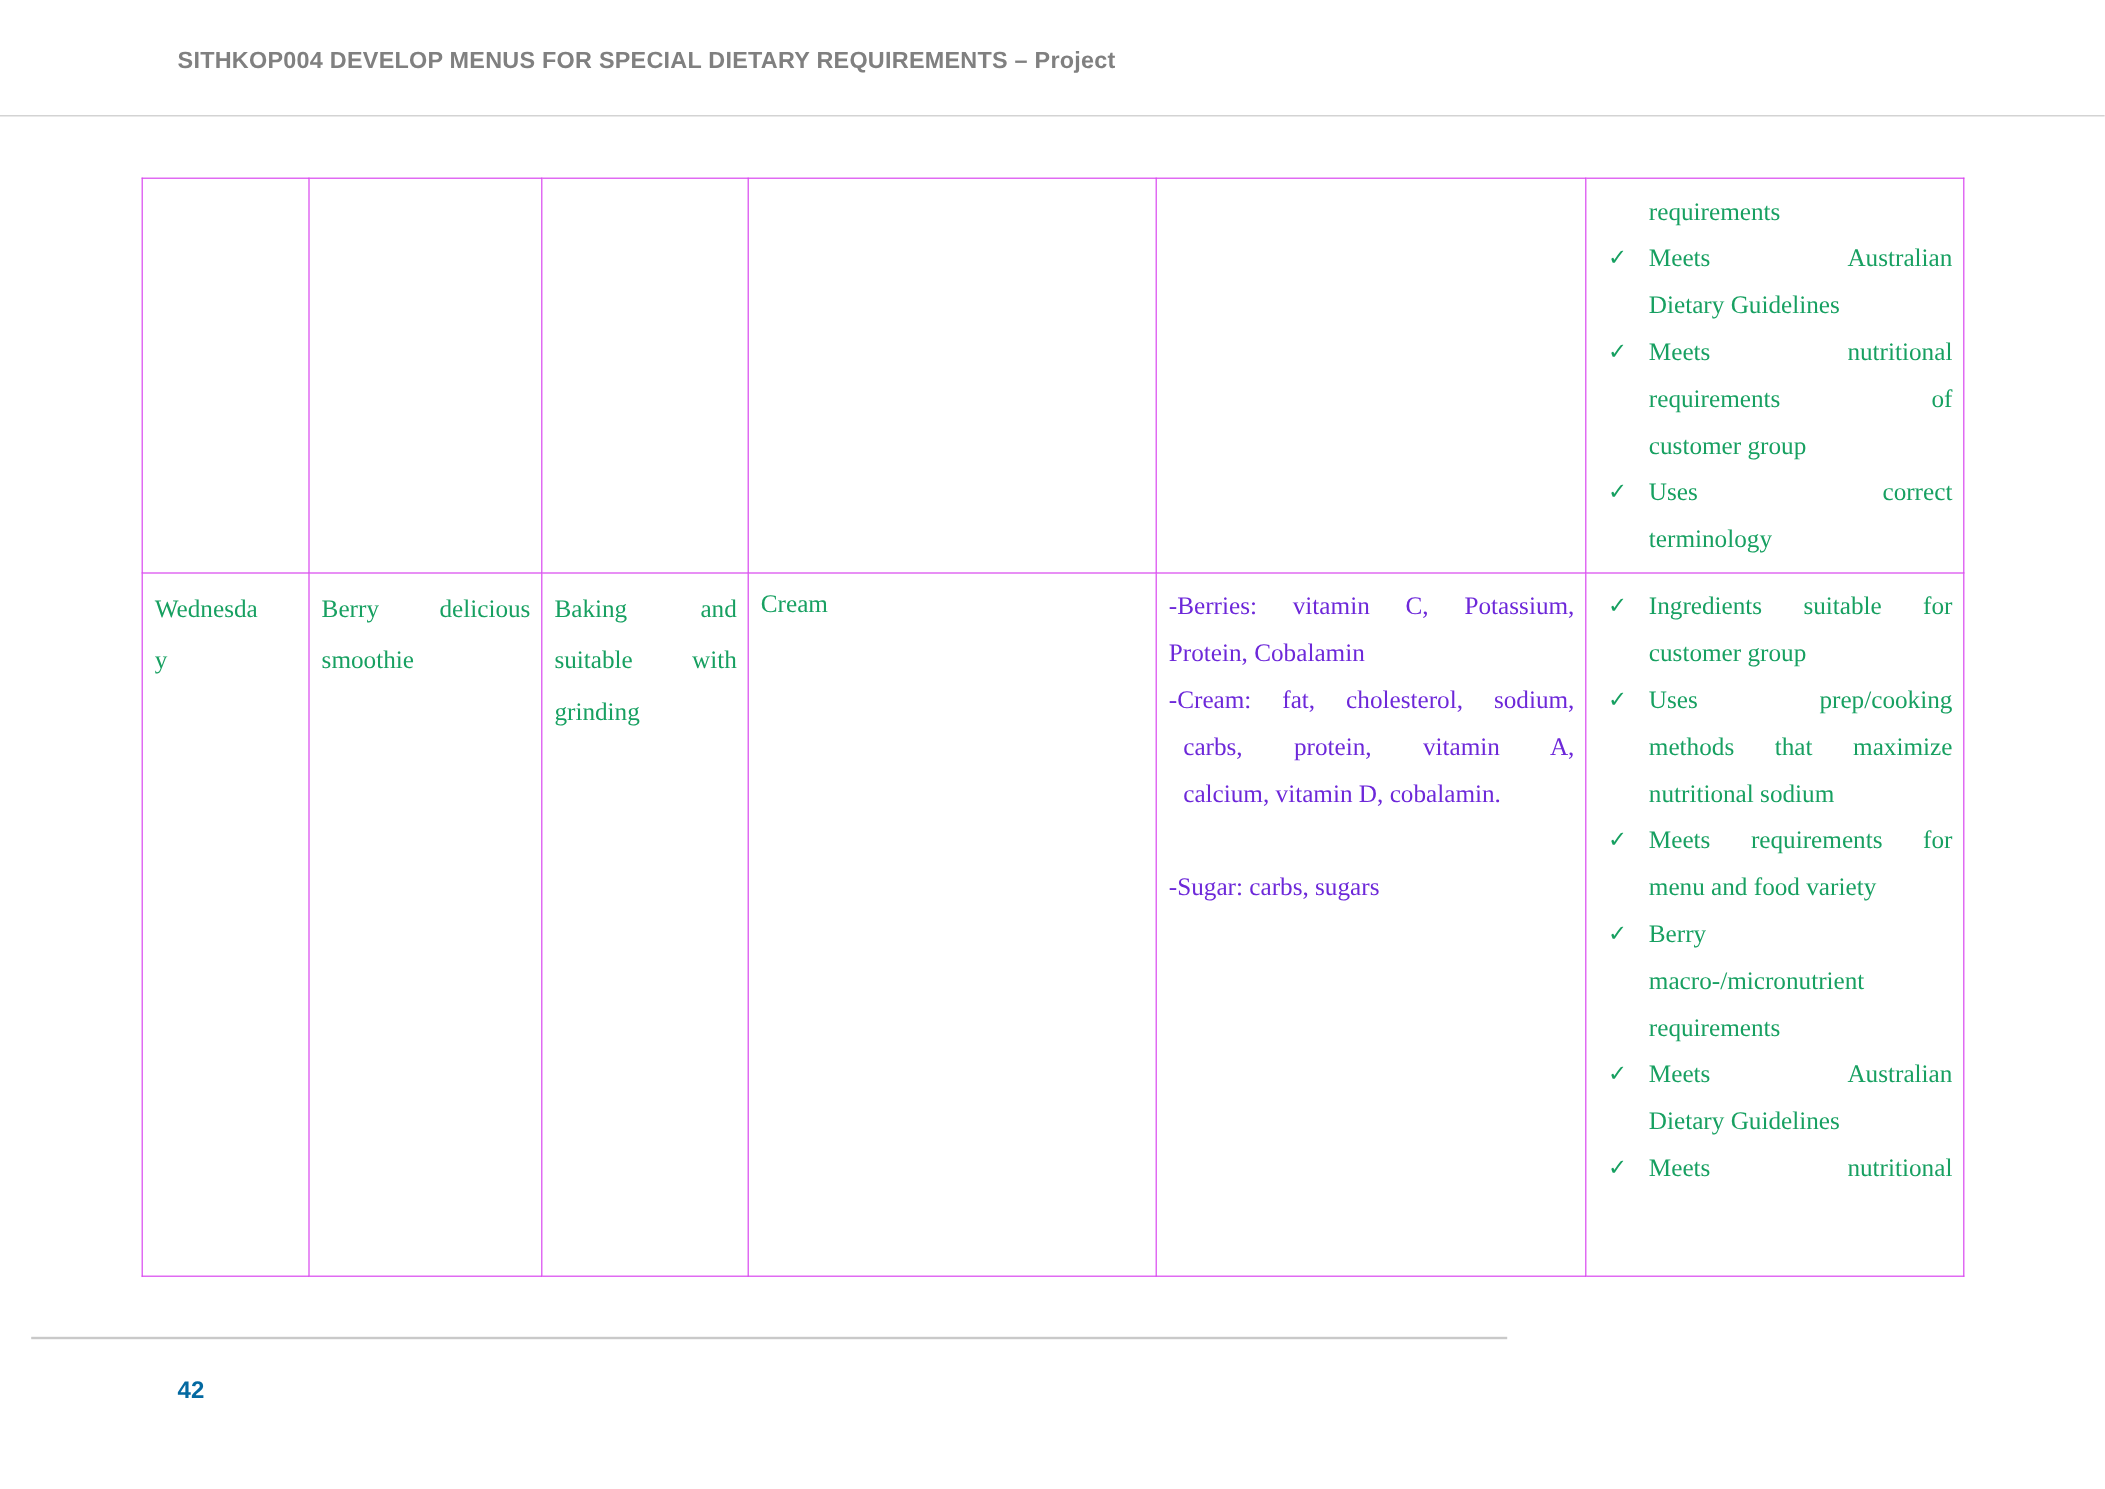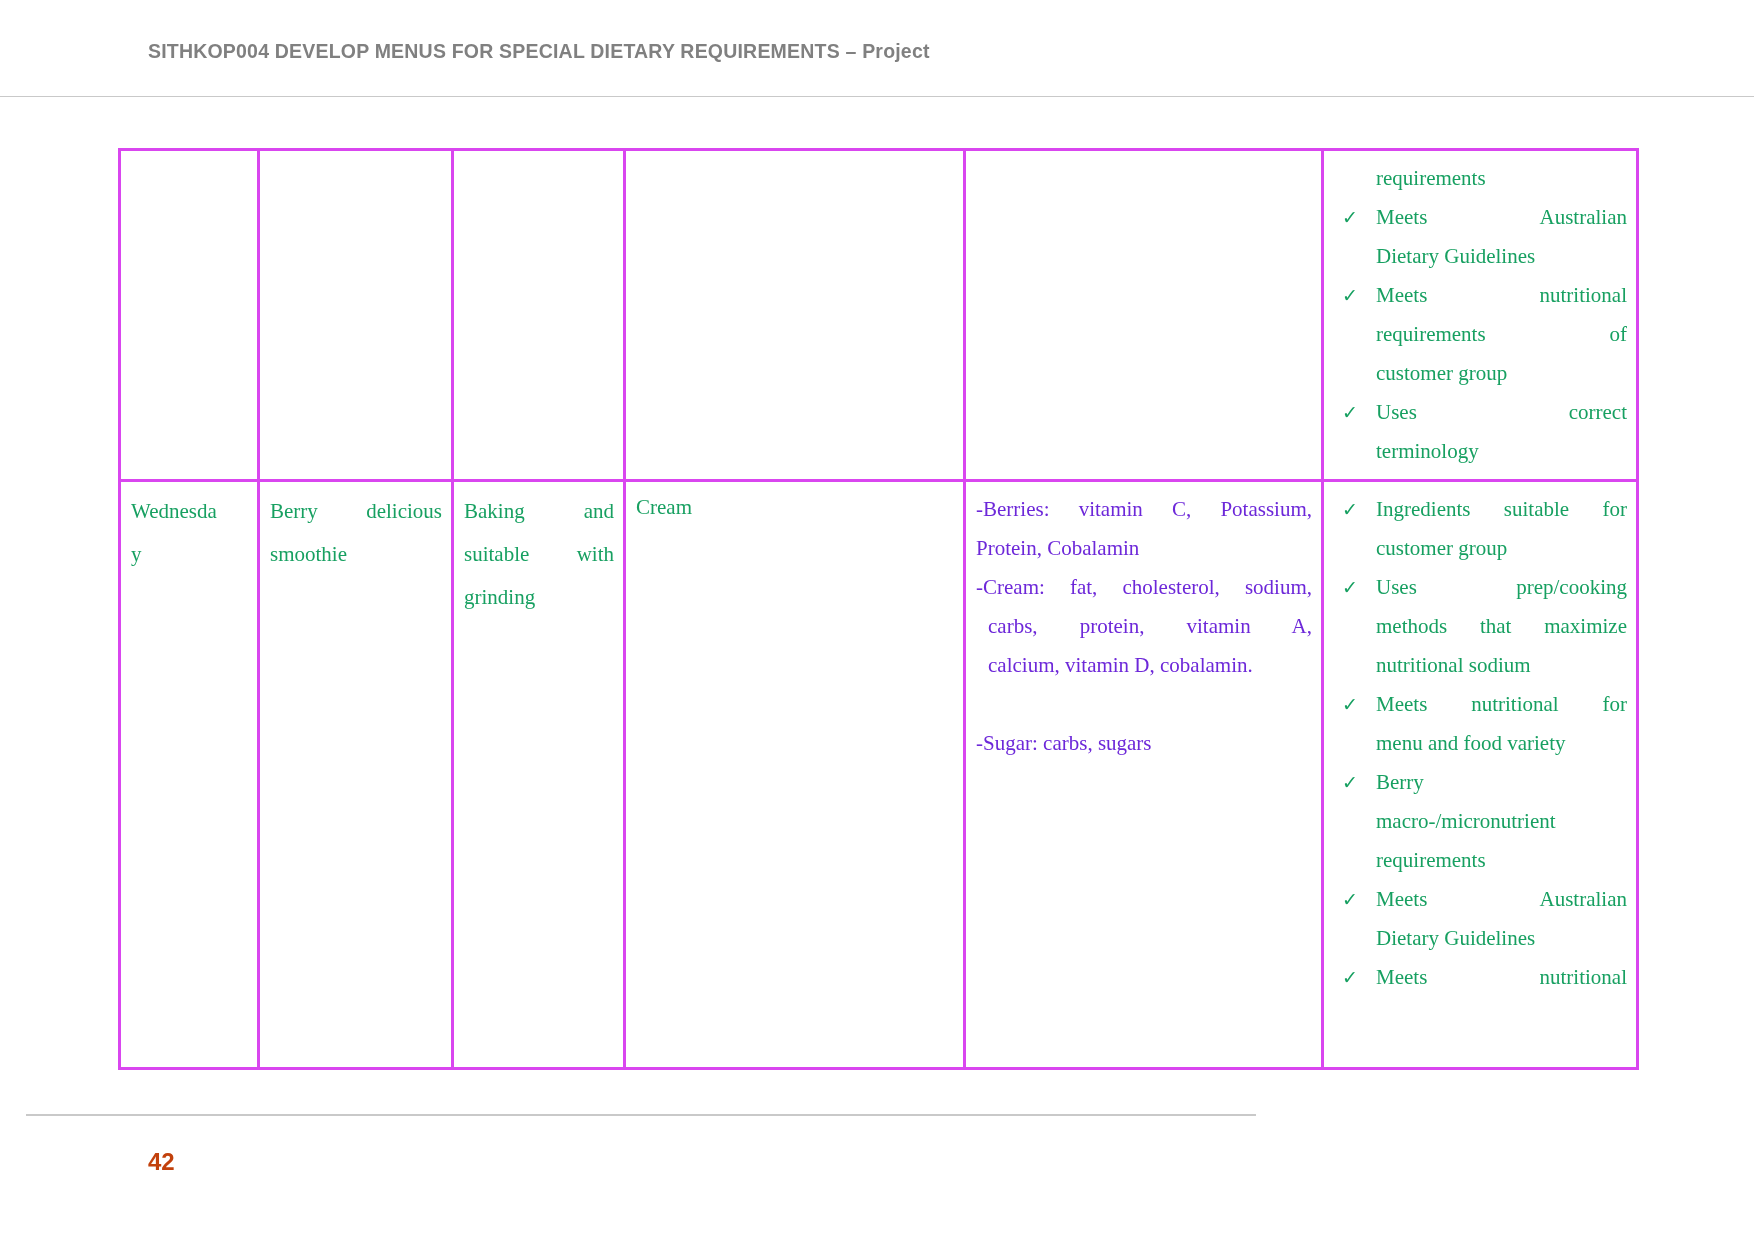--- a/index.html
+++ b/index.html
@@ -47,21 +47,21 @@
   
   .doc-table {
     position: absolute;
     left: 118px;
     top: 148px;
     width: 1518px;
     border-collapse: collapse;
     table-layout: fixed;
   }
   .doc-table td {
-    border: 3px solid #d946ef;
+    border: 1px solid #d946ef;
     vertical-align: top;
     padding: 0;
     color: #17a061;
     font-size: 21px;
     line-height: 43px;
   }
   
   col.c1 { width: 139px; }
   col.c2 { width: 194px; }
   col.c3 { width: 172px; }
@@ -137,23 +137,23 @@
     top: 1114px;
     width: 1230px;
     height: 2px;
     background: #c9c9c9;
   }
   .page-number {
     position: absolute;
     left: 148px;
     top: 1148px;
     font-family: "Liberation Sans", "DejaVu Sans", sans-serif;
-    font-size: 24px;
+    font-size: 20px;
     font-weight: bold;
-    color: #c2410c;
+    color: #0369a1;
   }
 
   
   .table-clip {
     position: absolute;
     left: 0;
     top: 0;
     width: 1754px;
     height: 1105px;
     overflow: hidden;
@@ -286,21 +286,21 @@
             </li>
             <li class="stretch" style="padding-left:42px;">
               <span>methods that maximize</span>
             </li>
             <li style="padding-left:42px;">
               <span>nutritional sodium</span>
             </li>
 
             <li class="stretch">
               <span class="tick">✓</span>
-              <span>Meets nutritional for</span>
+              <span>Meets requirements for</span>
             </li>
             <li style="padding-left:42px;">
               <span>menu and food variety</span>
             </li>
 
             <li>
               <span class="tick">✓</span>
               <span>Berry</span>
             </li>
             <li style="padding-left:42px;">

